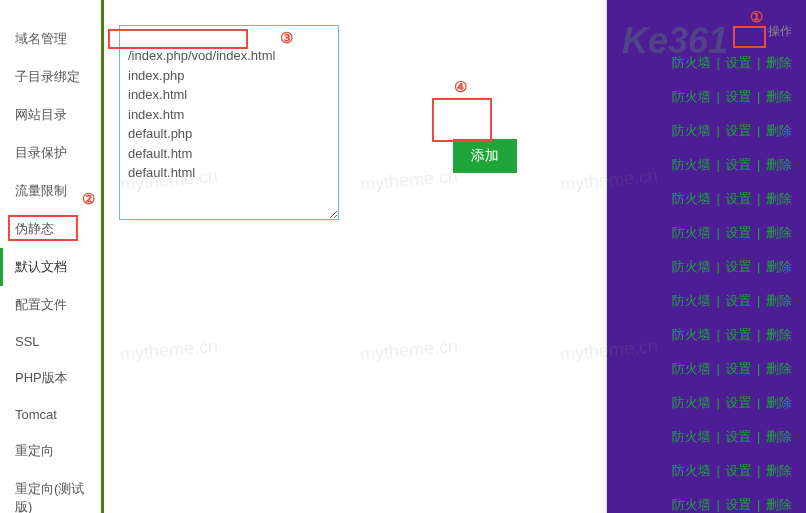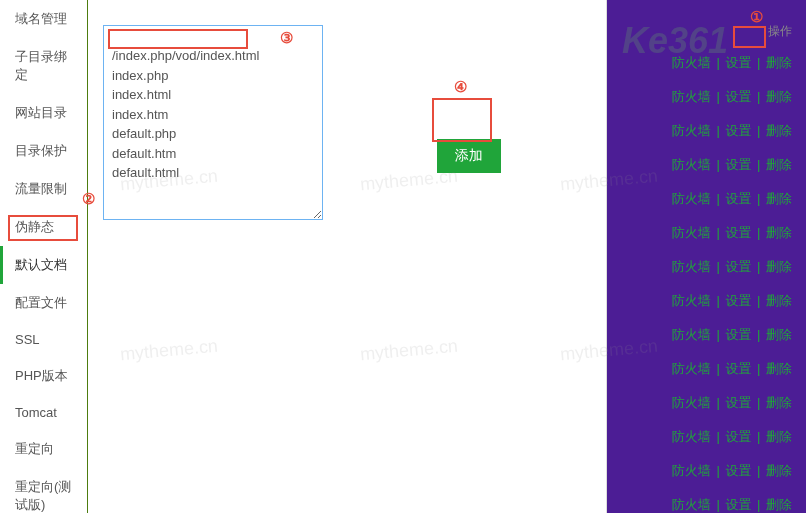--- a/index.html
+++ b/index.html
@@ -1,20 +1,20 @@
 <!DOCTYPE html>
 <html><head>
   <meta charset="utf-8">
   <style>
     * { margin: 0; padding: 0; box-sizing: border-box; }
     body { font-family: "Microsoft YaHei", Arial, sans-serif; font-size: 13px; color: #333; background: #fff; width: 806px; height: 513px; overflow: hidden; position: relative; }
     
     .container { display: flex; height: 100%; }
     
-    .sidebar { width: 88px; background: #fff; border-right: 1px solid #4d7c0f; }
+    .sidebar { width: 104px; background: #fff; border-right: 3px solid #4d7c0f; padding-top: 20px; }
     .sidebar-item { padding: 10px 15px; color: #555; cursor: pointer; font-size: 13px; position: relative; }
     .sidebar-item.active { border-left: 3px solid #20a53a; padding-left: 12px; color: #333; }
     
     .main { flex: 1; padding: 25px 15px; position: relative; }
     .textarea-wrap { position: relative; display: inline-block; }
     textarea { width: 220px; height: 195px; border: 1px solid #6db3f2; padding: 20px 8px; font-size: 13px; font-family: inherit; resize: both; color: #555; line-height: 1.5; }
     
     .btn-add { display: inline-block; background: #20a53a; color: #fff; padding: 8px 18px; border: none; cursor: pointer; font-size: 14px; vertical-align: top; margin-left: 110px; margin-top: 114px; }
     
     .hint { margin-top: 25px; color: #888; font-size: 13px; }

